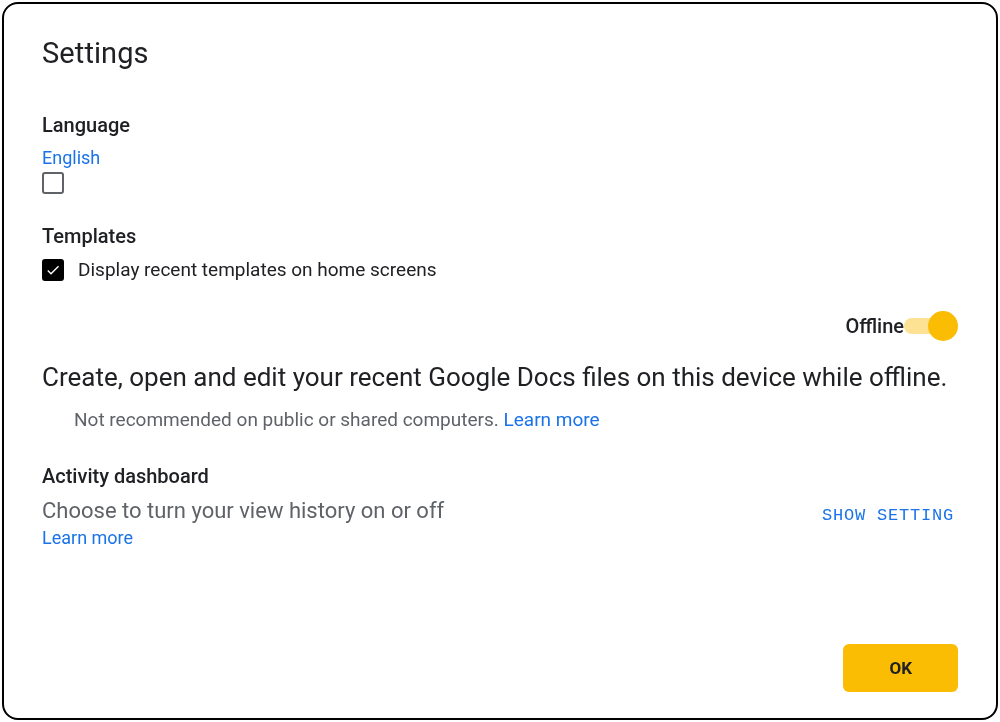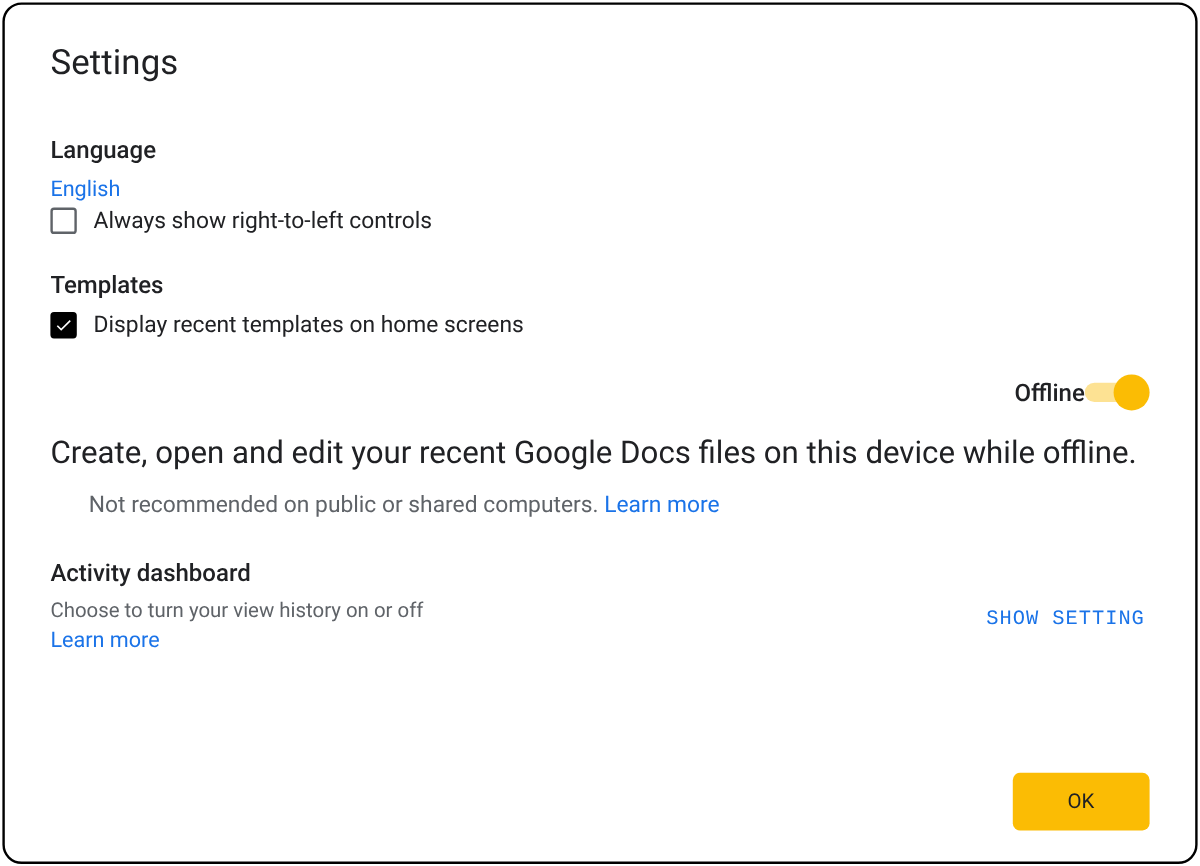--- a/index.html
+++ b/index.html
@@ -136,21 +136,21 @@
     .activity-row {
       display: flex;
       align-items: flex-start;
       justify-content: space-between;
       gap: 20px;
     }
     .activity-left {
       flex: 1;
     }
     .activity-desc {
-      font-size: 17px;
+      font-size: 22px;
       color: #5f6368;
       margin-bottom: 4px;
     }
     .show-setting-btn {
       background: none;
       border: none;
       color: #1a73e8;
       font-size: 17px;
       font-weight: 500;
       letter-spacing: 0.8px;
@@ -162,41 +162,40 @@
       margin-top: auto;
       display: flex;
       justify-content: flex-end;
     }
     .ok-button {
       background: #fbbc04;
       border: none;
       border-radius: 6px;
       padding: 14px 46px;
       font-size: 17px;
-      font-weight: 400;
+      font-weight: 700;
       color: #202124;
       cursor: pointer;
       font-family: inherit;
     }
   </style>
 </head>
 <body>
 
 <div class="dialog">
 
   <h1 class="dialog-title">Settings</h1>
 
   <div class="section">
     <div class="section-header">Language</div>
     <a class="link lang-link">English</a>
     <div class="checkbox-row">
       <div class="checkbox">
         
       </div>
-      <label class="checkbox-label">Always show right-to-left controls</label>
     </div>
   </div>
 
   <div class="section">
     <div class="section-header">Templates</div>
     <div class="checkbox-row">
       <div class="checkbox checked">
         <svg viewBox="0 0 24 24">
             <path fill="#fff" d="M9 16.17 4.83 12l-1.42 1.41L9 19 21 7l-1.41-1.41z"></path>
           </svg>

